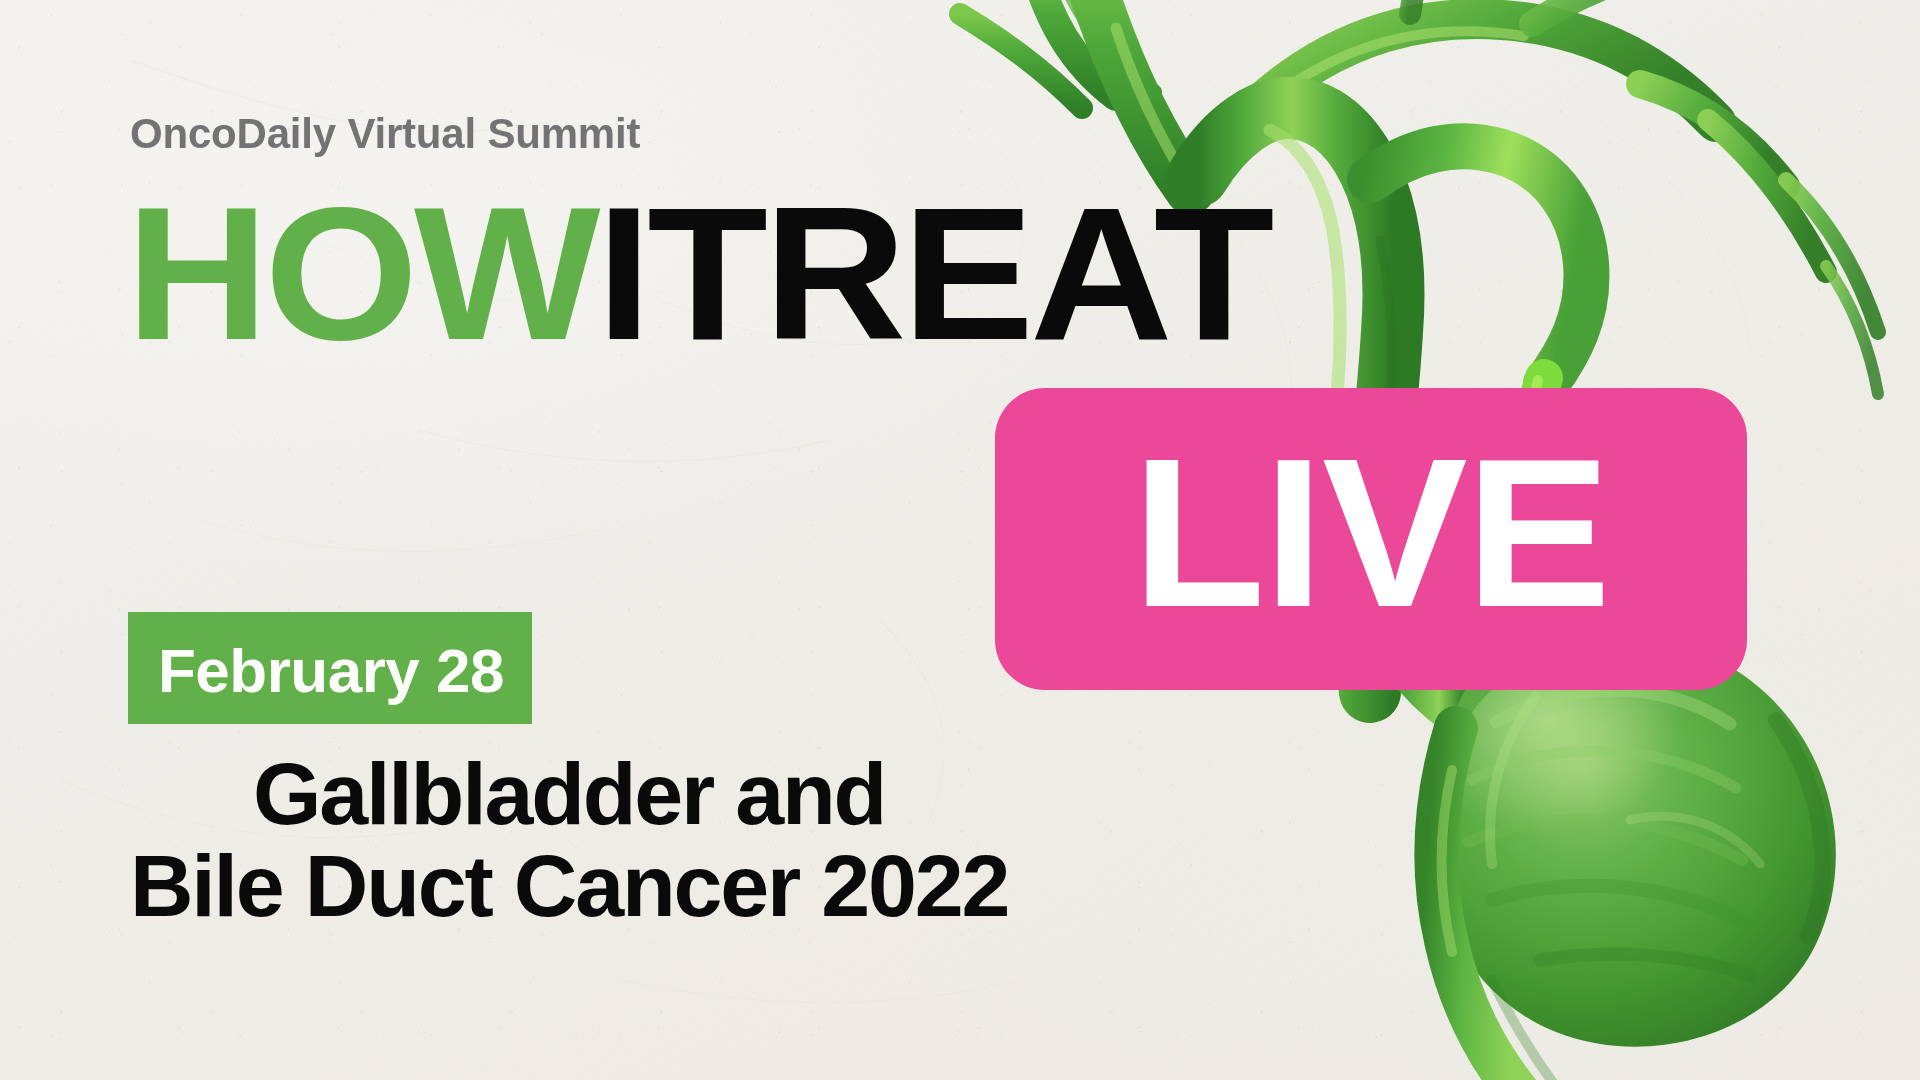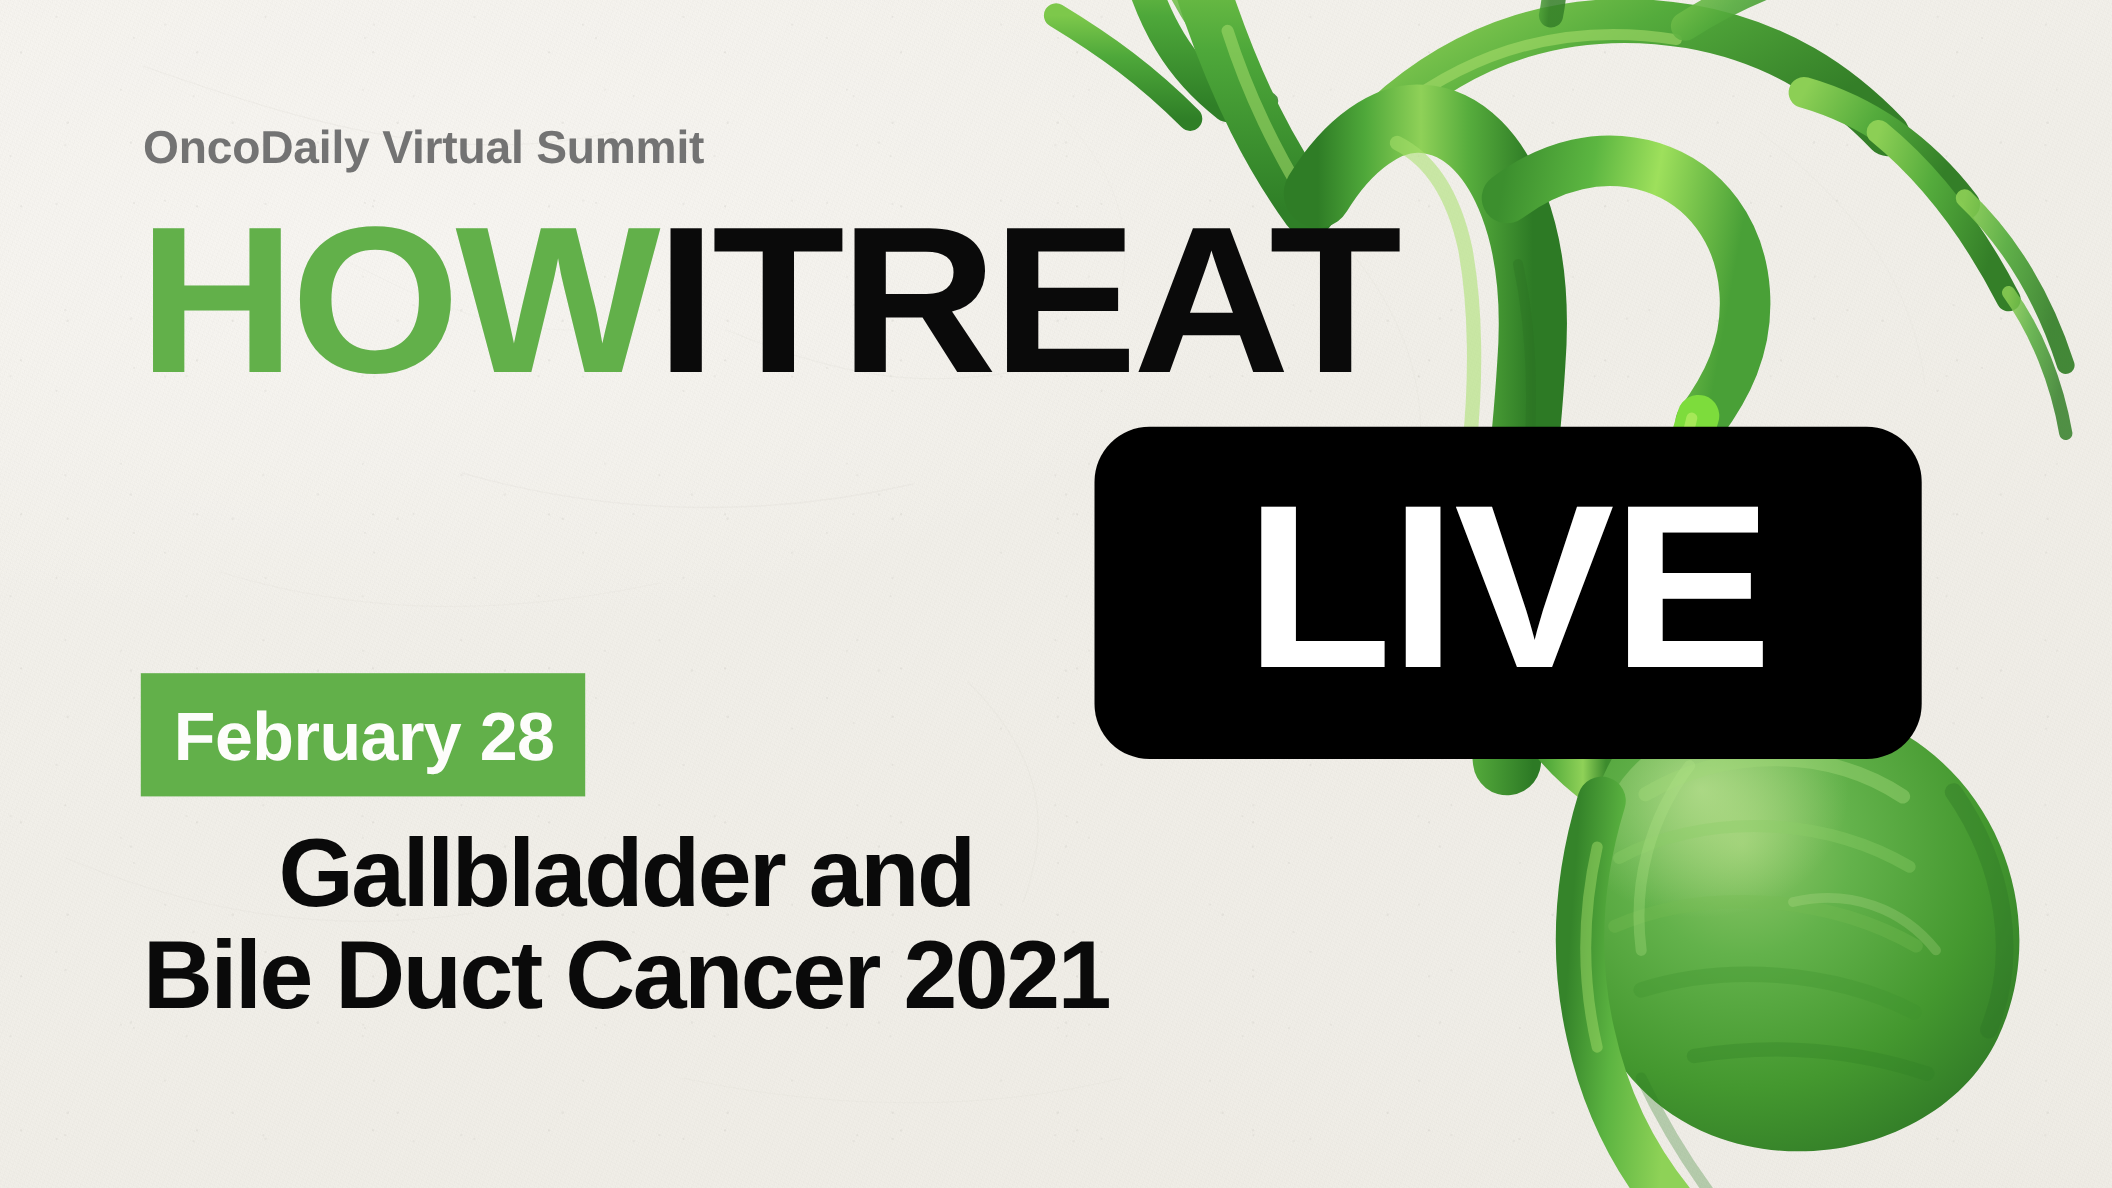--- a/index.html
+++ b/index.html
@@ -95,21 +95,21 @@
   }
   .wordmark .seg-how { color: #62b04a; }
   .wordmark .seg-treat { color: #0a0a0a; }
 
   .live-badge {
     position: absolute;
     left: 995px;
     top: 388px;
     width: 752px;
     height: 302px;
-    background: #000000;
+    background: #ec4899;
     border-radius: 50px;
     display: flex;
     align-items: center;
     justify-content: center;
   }
   .live-badge-text {
     color: #ffffff;
     font-size: 212px;
     font-weight: 800;
     letter-spacing: -2px;
@@ -291,16 +291,16 @@
   <div class="live-badge">
     <span class="live-badge-text">LIVE</span>
   </div>
 
   <div class="date-badge">
     <span class="date-badge-text">February 28</span>
   </div>
 
   <div class="topic">
     <span class="topic-line">Gallbladder and</span>
-    <span class="topic-line">Bile Duct Cancer 2021</span>
+    <span class="topic-line">Bile Duct Cancer 2022</span>
   </div>
 
 </div>
 
 </body></html>

